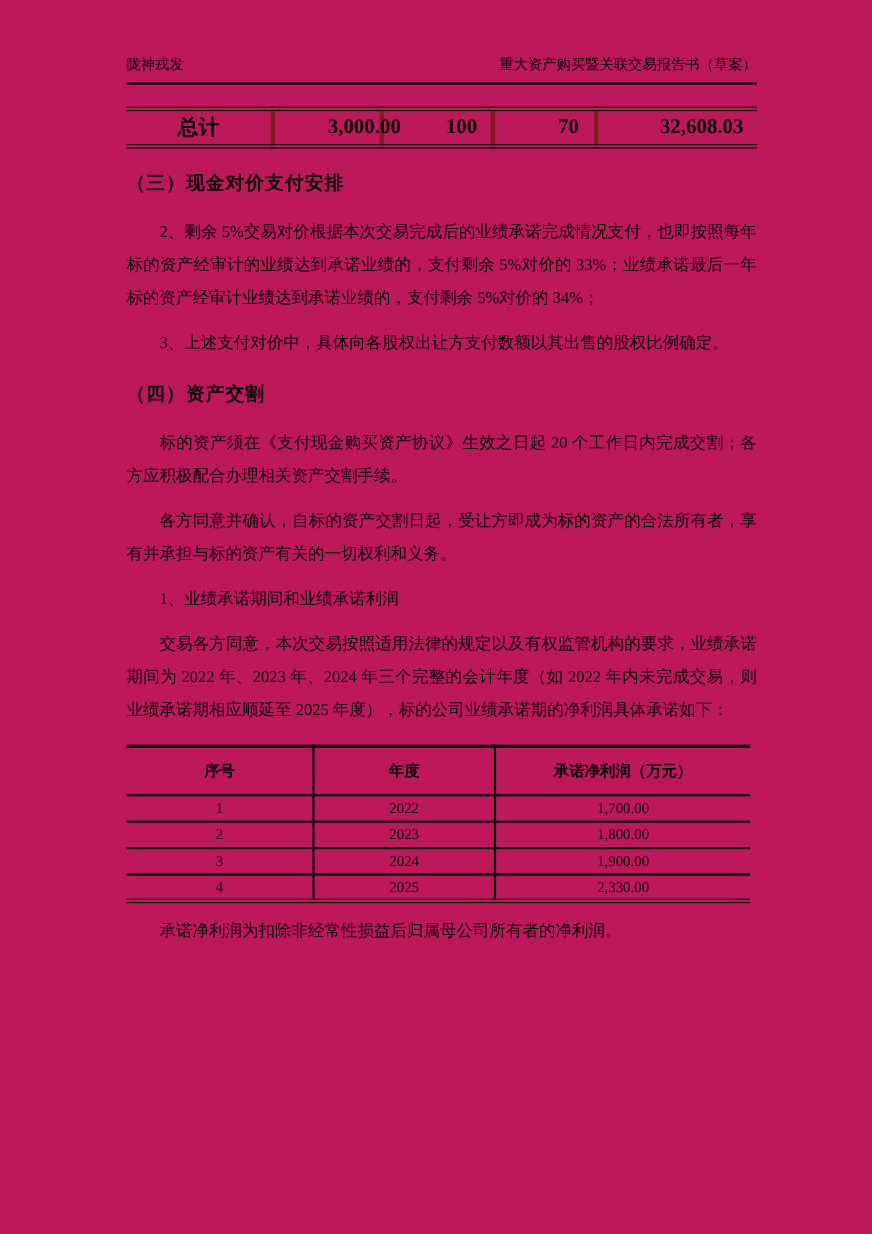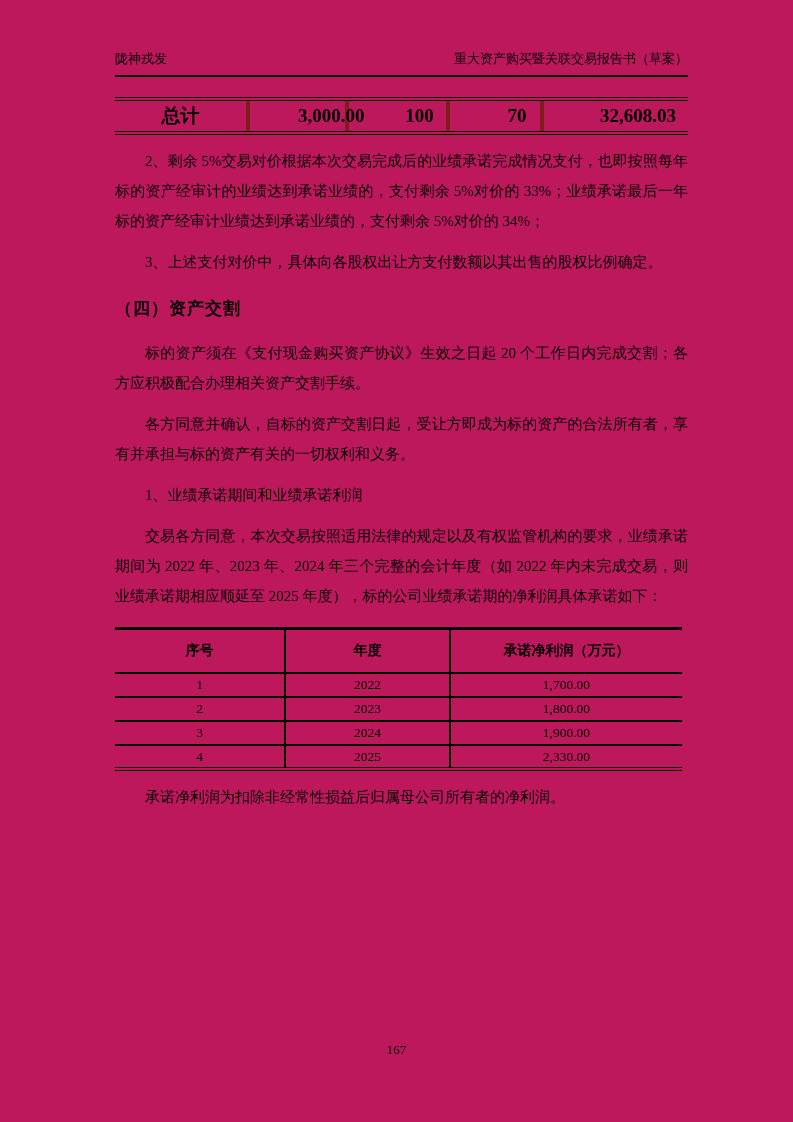--- a/index.html
+++ b/index.html
@@ -117,20 +117,21 @@
       <tr>
         <td class="sum-c1">总计</td>
         <td class="sum-c2">3,000.00</td>
         <td class="sum-c3">100</td>
         <td class="sum-c4">70</td>
         <td class="sum-c5">32,608.03</td>
       </tr>
     </tbody>
   </table>
 
+  <h2 class="section-heading">（三）现金对价支付安排</h2>
   <p class="body-paragraph">2、剩余 5%交易对价根据本次交易完成后的业绩承诺完成情况支付，也即按照每年标的资产经审计的业绩达到承诺业绩的，支付剩余 5%对价的 33%；业绩承诺最后一年标的资产经审计业绩达到承诺业绩的，支付剩余 5%对价的 34%；</p>
   <p class="body-paragraph">3、上述支付对价中，具体向各股权出让方支付数额以其出售的股权比例确定。</p>
 
   <h2 class="section-heading">（四）资产交割</h2>
   <p class="body-paragraph">标的资产须在《支付现金购买资产协议》生效之日起 20 个工作日内完成交割；各方应积极配合办理相关资产交割手续。</p>
   <p class="body-paragraph">各方同意并确认，自标的资产交割日起，受让方即成为标的资产的合法所有者，享有并承担与标的资产有关的一切权利和义务。</p>
 
   <p class="body-paragraph">1、业绩承诺期间和业绩承诺利润</p>
   <p class="body-paragraph">交易各方同意，本次交易按照适用法律的规定以及有权监管机构的要求，业绩承诺期间为 2022 年、2023 年、2024 年三个完整的会计年度（如 2022 年内未完成交易，则业绩承诺期相应顺延至 2025 年度），标的公司业绩承诺期的净利润具体承诺如下：</p>
 
@@ -161,15 +162,14 @@
       <tr class="data-row">
         <td>4</td>
         <td>2025</td>
         <td>2,330.00</td>
       </tr>
     </tbody>
   </table>
 
   <p class="body-paragraph">承诺净利润为扣除非经常性损益后归属母公司所有者的净利润。</p>
 
-  <div class="page-footer">167</div>
 
 </div>
 
 </body></html>

